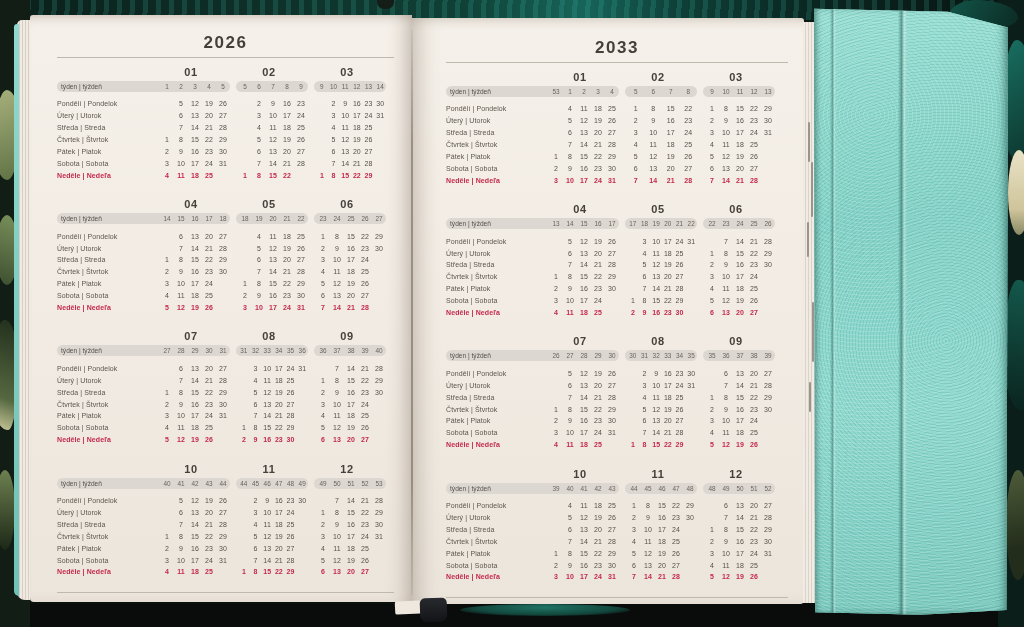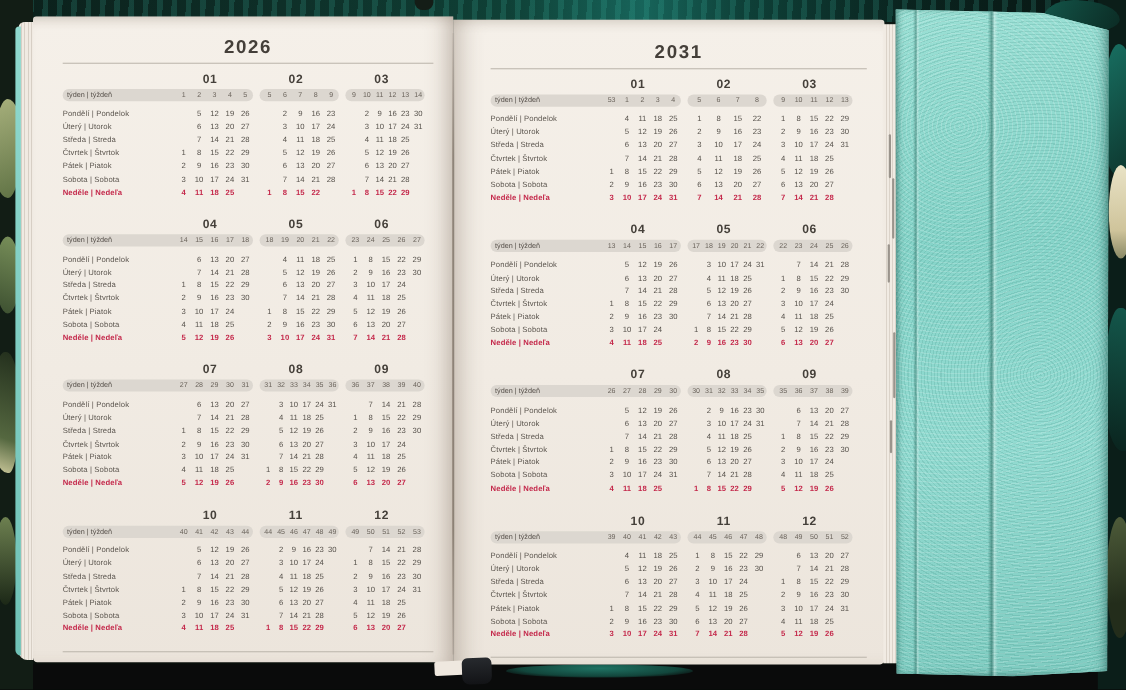--- a/index.html
+++ b/index.html
@@ -974,21 +974,21 @@
               </div>
             </div>
           </div>
         </div>
       <div class="bottom-rule"></div>
     </div>
   </div>
 
   <div class="page page-right">
     <div class="content-right">
-      <div class="year-title">2031</div>
+      <div class="year-title">2033</div>
       <div class="title-rule"></div>
       <div id="bands-1">
           <div class="band">
             <div class="mlabel-row">
               <div class="lspacer"></div>
               <div class="mlabel">01</div>
               <div class="mlabel">02</div>
               <div class="mlabel">03</div>
             </div>
             <div class="hdr-row">

